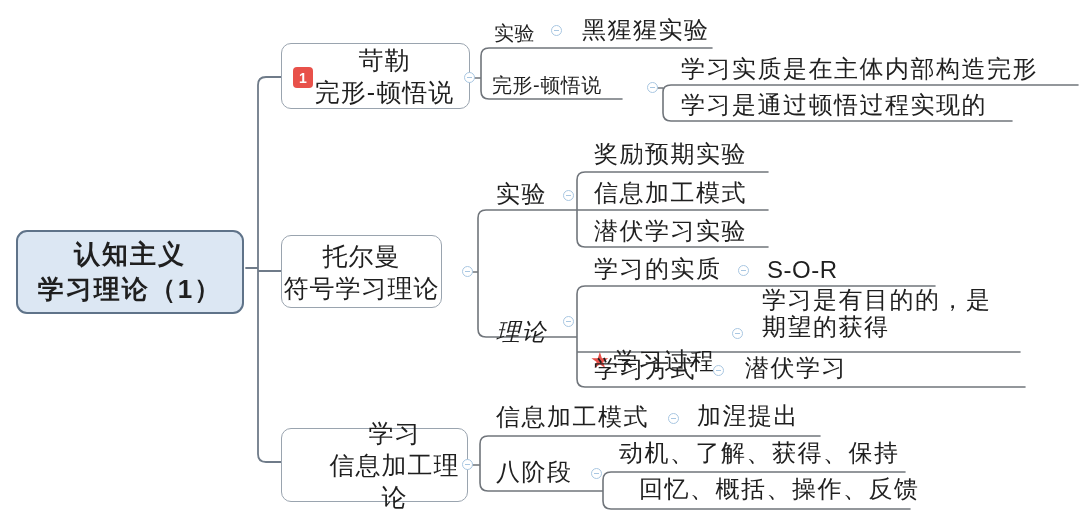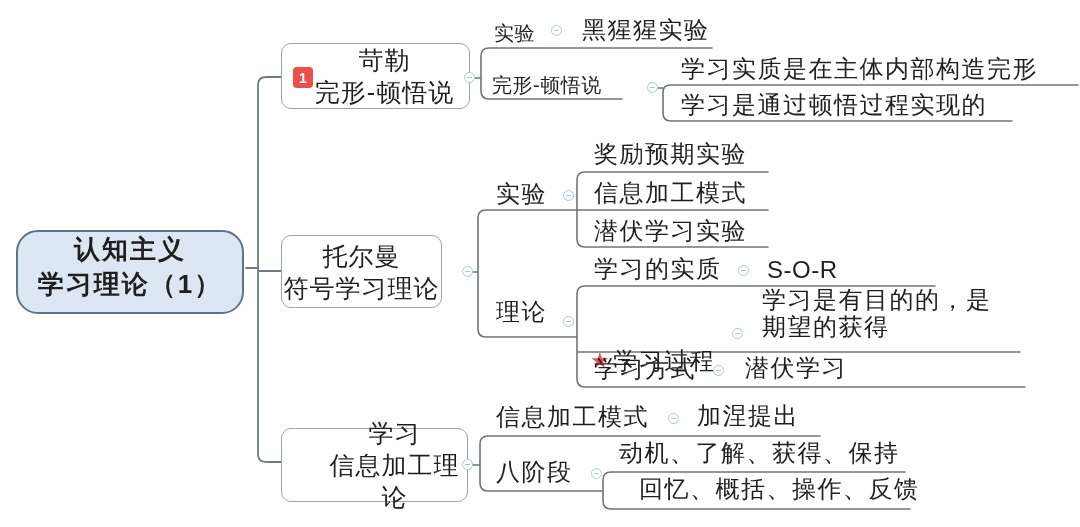--- a/index.html
+++ b/index.html
@@ -11,21 +11,21 @@
          font-family:"Liberation Sans","DejaVu Sans",sans-serif;color:var(--text);}
   svg.wires{position:absolute;left:0;top:0;pointer-events:none;}
   svg.wires path{fill:none;stroke-linecap:round;stroke-linejoin:round;}
   path.slate{stroke:var(--line);stroke-width:1.8;}
   path.gray{stroke:var(--underline);stroke-width:1.6;}
 
   .node-box{position:absolute;background:var(--box-fill);border:1.6px solid var(--box-border);
             border-radius:10px;display:flex;align-items:center;justify-content:center;box-sizing:border-box;}
   .node-box .lbl{white-space:pre-line;text-align:center;font-size:25px;line-height:32px;letter-spacing:1px;}
   .root-box{position:absolute;background:var(--root-fill);border:2px solid var(--root-border);
-            border-radius:22px;display:flex;justify-content:center;box-sizing:border-box;}
+            border-radius:11px;display:flex;align-items:center;justify-content:center;box-sizing:border-box;}
   .root-box .lbl{white-space:pre-line;text-align:center;font-weight:bold;font-size:26px;line-height:35px;letter-spacing:2px;}
 
   .topic{position:absolute;white-space:pre-line;font-size:24px;line-height:27px;letter-spacing:1.5px;}
   .topic.small{font-size:20px;line-height:23px;letter-spacing:0.5px;}
   .topic.latin{font-size:24px;letter-spacing:0.5px;}
 
   .collapse{position:absolute;width:11px;height:11px;border-radius:50%;background:#fff;
             border:1px solid var(--collapse);box-sizing:border-box;}
   .collapse::after{content:"";position:absolute;left:2px;right:2px;top:4px;height:1px;background:var(--collapse);}
 
@@ -78,21 +78,21 @@
   <div class="topic small" style="left:494px;top:22px;">实验</div>
   <div class="topic" style="left:582px;top:16px;">黑猩猩实验</div>
   <div class="topic small" style="left:492px;top:74px;">完形-顿悟说</div>
   <div class="topic" style="left:681px;top:55px;">学习实质是在主体内部构造完形</div>
   <div class="topic" style="left:681px;top:91px;">学习是通过顿悟过程实现的</div>
 
   <div class="topic" style="left:496px;top:180px;">实验</div>
   <div class="topic" style="left:594px;top:140px;">奖励预期实验</div>
   <div class="topic" style="left:594px;top:179px;">信息加工模式</div>
   <div class="topic" style="left:594px;top:217px;">潜伏学习实验</div>
-  <div class="topic" style="left:496px;top:298px;">理论</div>
+  <div class="topic" style="left:496px;top:318px;font-style:italic;">理论</div>
   <div class="topic" style="left:594px;top:255px;">学习的实质</div>
   <div class="topic latin" style="left:767px;top:256px;">S-O-R</div>
   <div class="topic" style="left:590px;top:320px;">
     <span class="star">★</span><span>学习过程</span>
   </div>
   <div class="topic" style="left:762px;top:286px;">学习是有目的的，是
 期望的获得</div>
   <div class="topic" style="left:594px;top:355px;">学习方式</div>
   <div class="topic" style="left:745px;top:354px;">潜伏学习</div>
 

